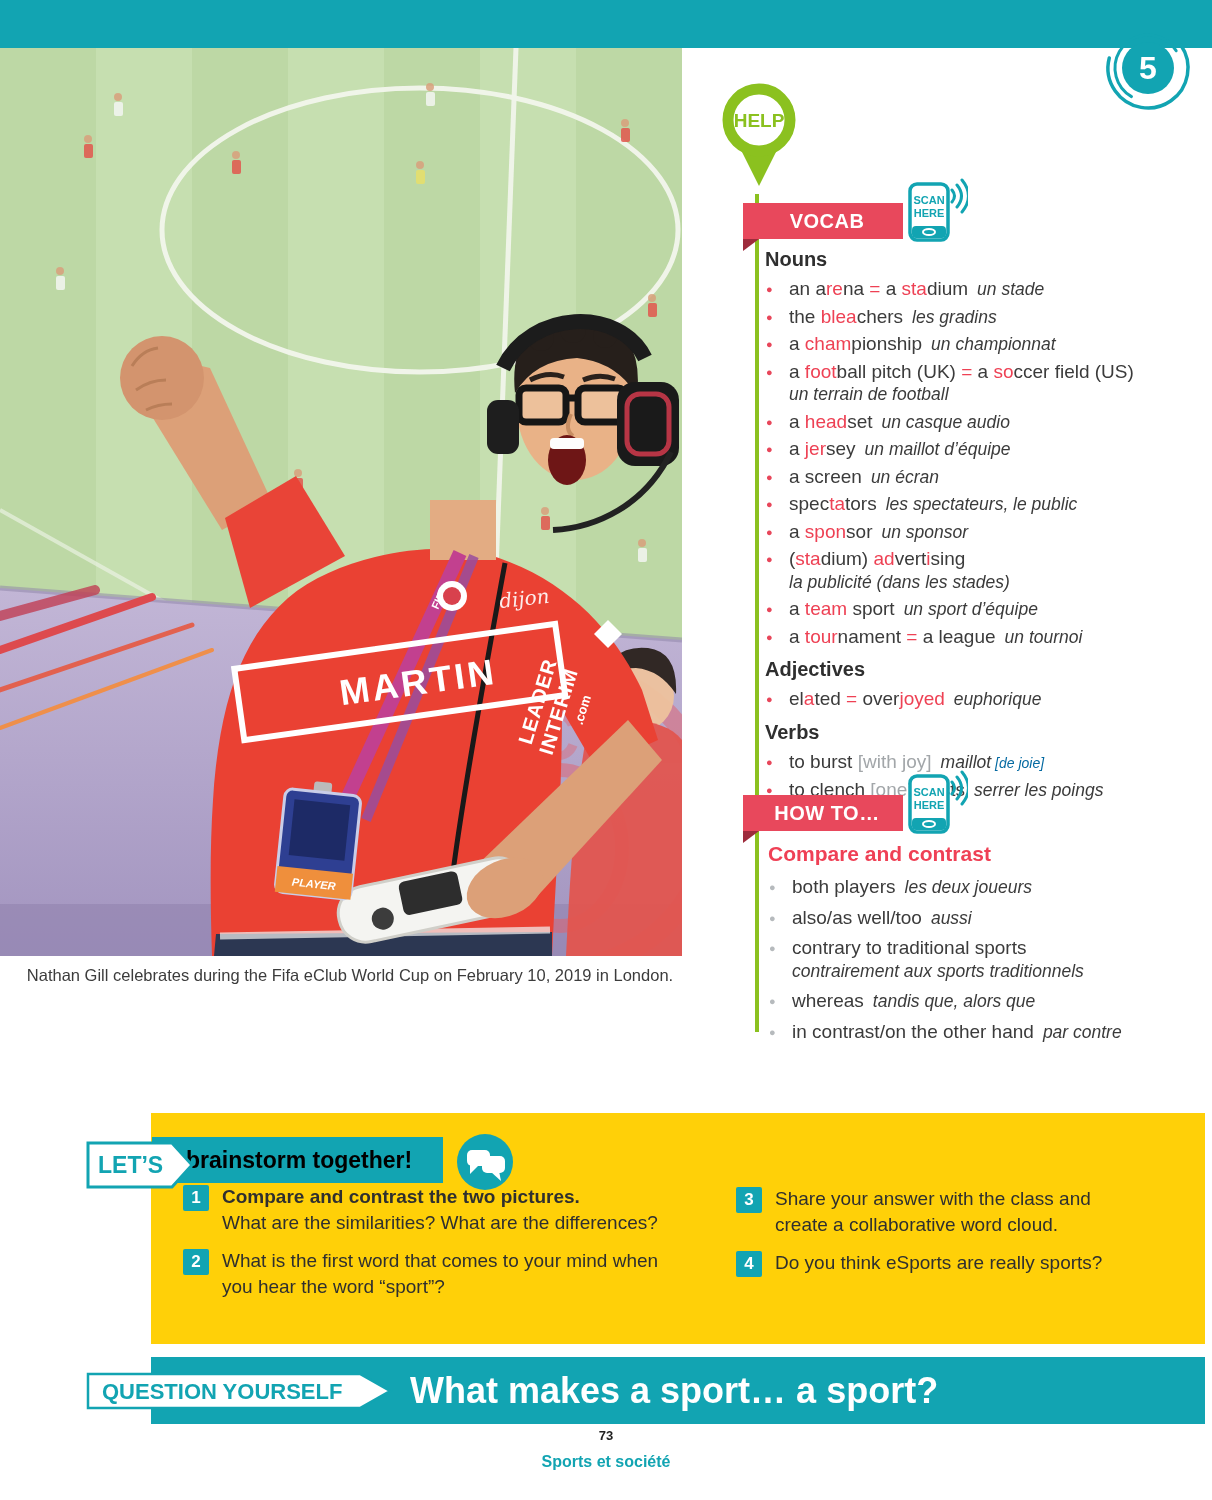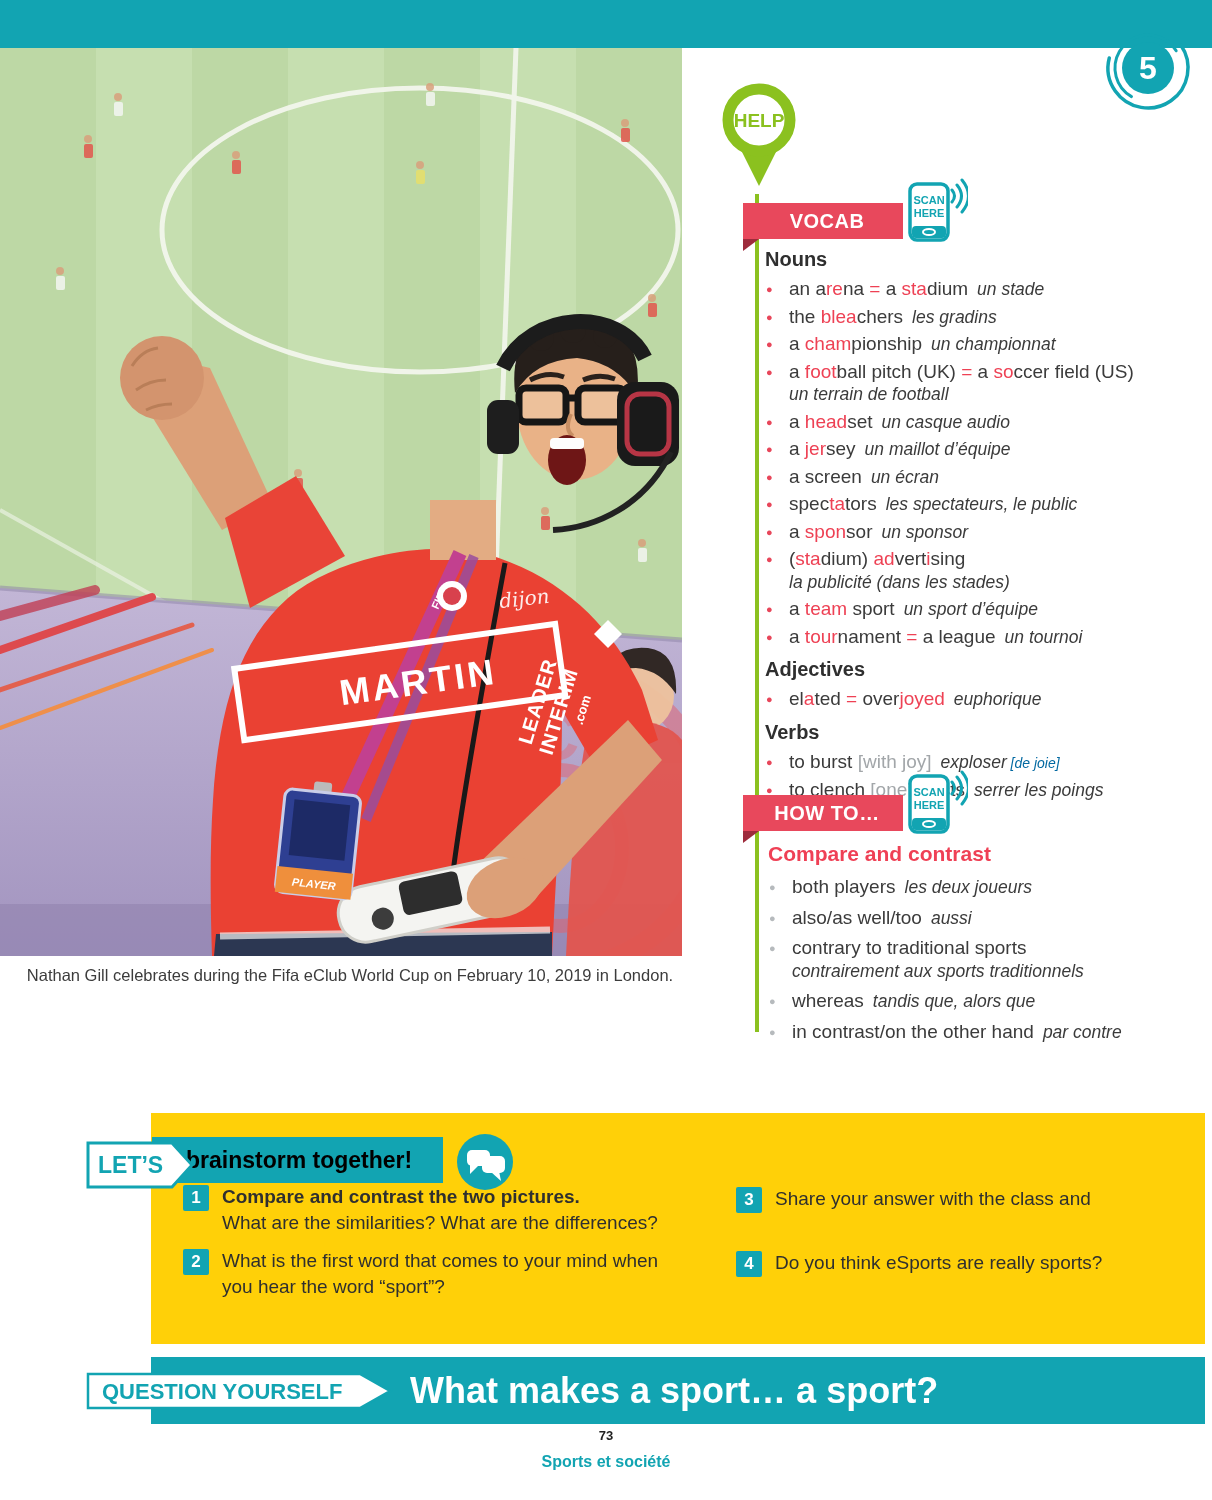--- a/index.html
+++ b/index.html
@@ -343,21 +343,21 @@
       <ul class="vlist">
         <li>
           <span class="bullet red">●</span>
           <div class="vline"><span class="seg-n">el</span><span class="seg-r">a</span><span class="seg-n">ted </span><span class="seg-r">=</span><span class="seg-n"> over</span><span class="seg-r">joyed</span><span class="seg-f">euphorique</span></div>
         </li>
       </ul>
       <div class="vhead">Verbs</div>
       <ul class="vlist">
         <li>
           <span class="bullet red">●</span>
-          <div class="vline"><span class="seg-n">to burst </span><span class="seg-g">[with joy]</span><span class="seg-f">exploser</span><span class="seg-gf"> [de joie]</span></div>
+          <div class="vline"><span class="seg-n">to burst </span><span class="seg-g">[with joy]</span><span class="seg-f">maillot</span><span class="seg-gf"> [de joie]</span></div>
         </li>
         <li>
           <span class="bullet red">●</span>
           <div class="vline"><span class="seg-n">to clench </span><span class="seg-g">[one’s]</span><span class="seg-n"> fists</span><span class="seg-f">serrer les poings</span></div>
         </li>
       </ul>
     </div>
 
   <div class="ribbon howto">HOW TO…</div>
   <div class="fold howto"></div>
@@ -430,20 +430,21 @@
       <span class="b-num">2</span>
       <div class="b-text">
         <div class="b-line">What is the first word that comes to your mind when</div>
         <div class="b-line">you hear the word “sport”?</div>
       </div>
     </div>
     <div class="b-item item-3">
       <span class="b-num">3</span>
       <div class="b-text">
         <div class="b-line">Share your answer with the class and</div>
+        <div class="b-line">create a collaborative word cloud.</div>
       </div>
     </div>
     <div class="b-item item-4">
       <span class="b-num">4</span>
       <div class="b-text">
         <div class="b-line">Do you think eSports are really sports?</div>
       </div>
     </div>
   </div>
 

